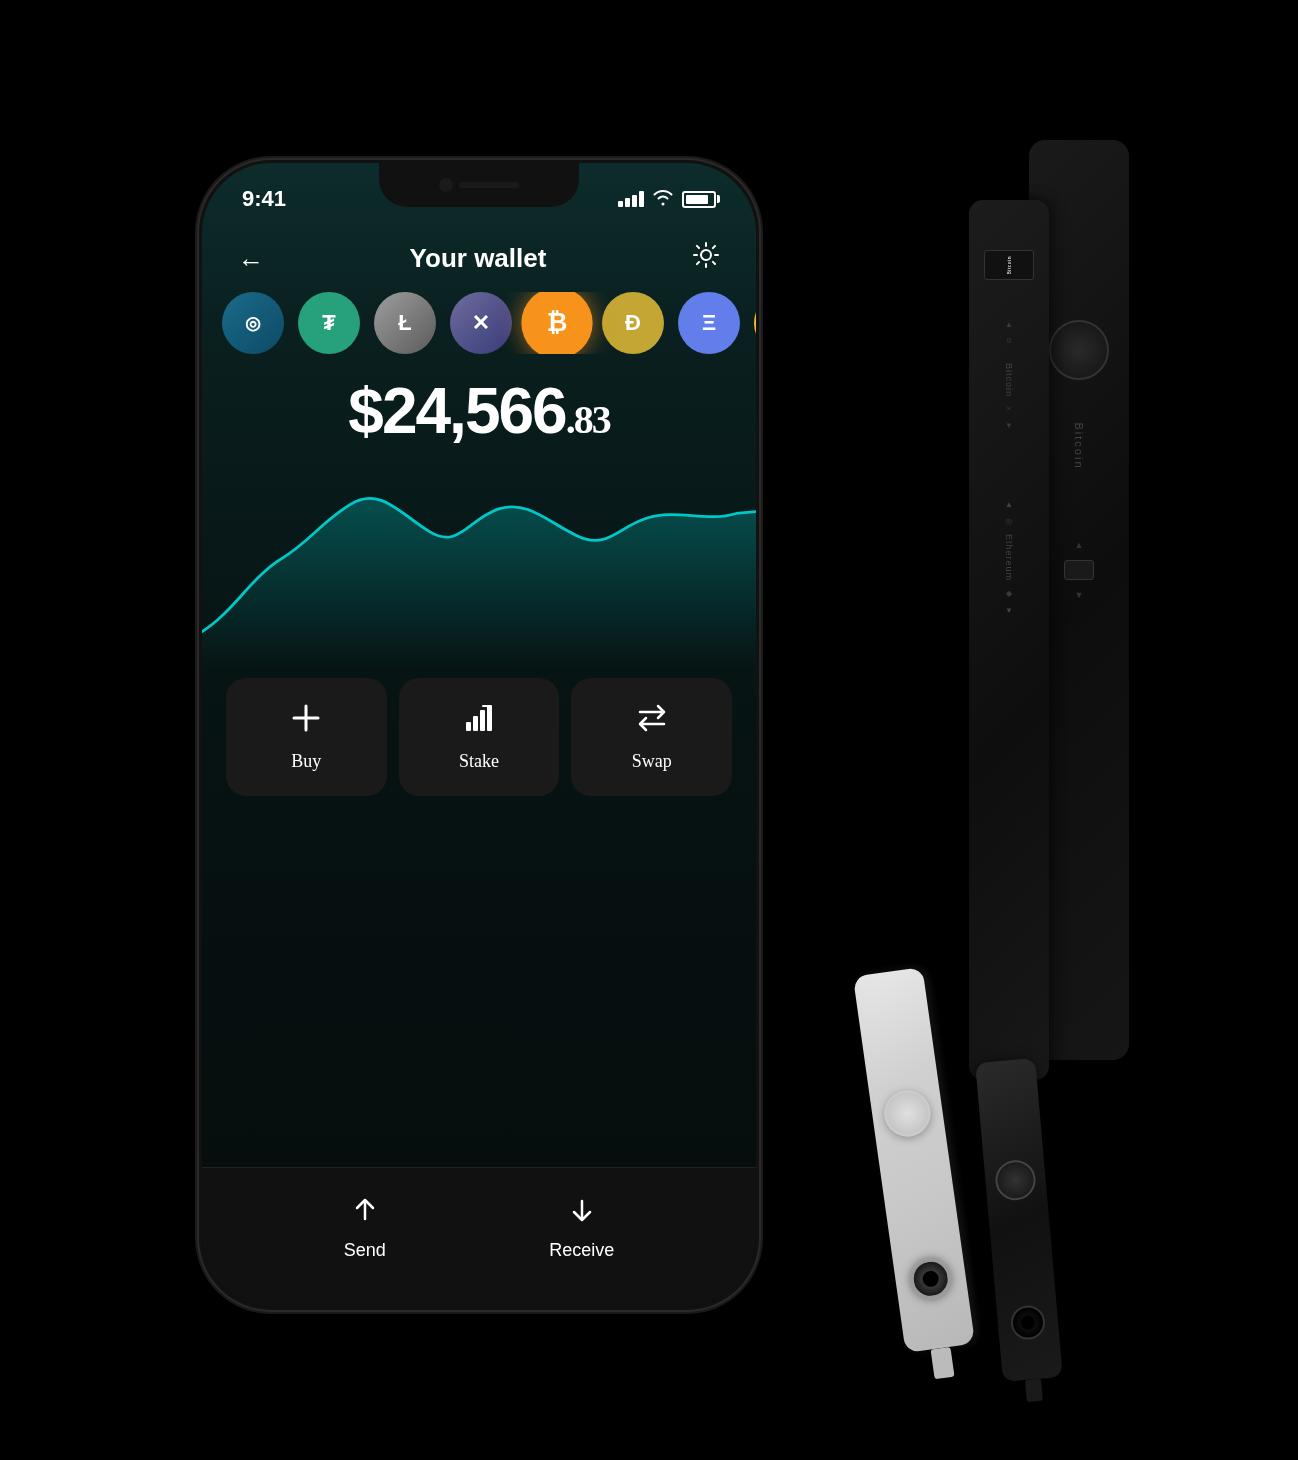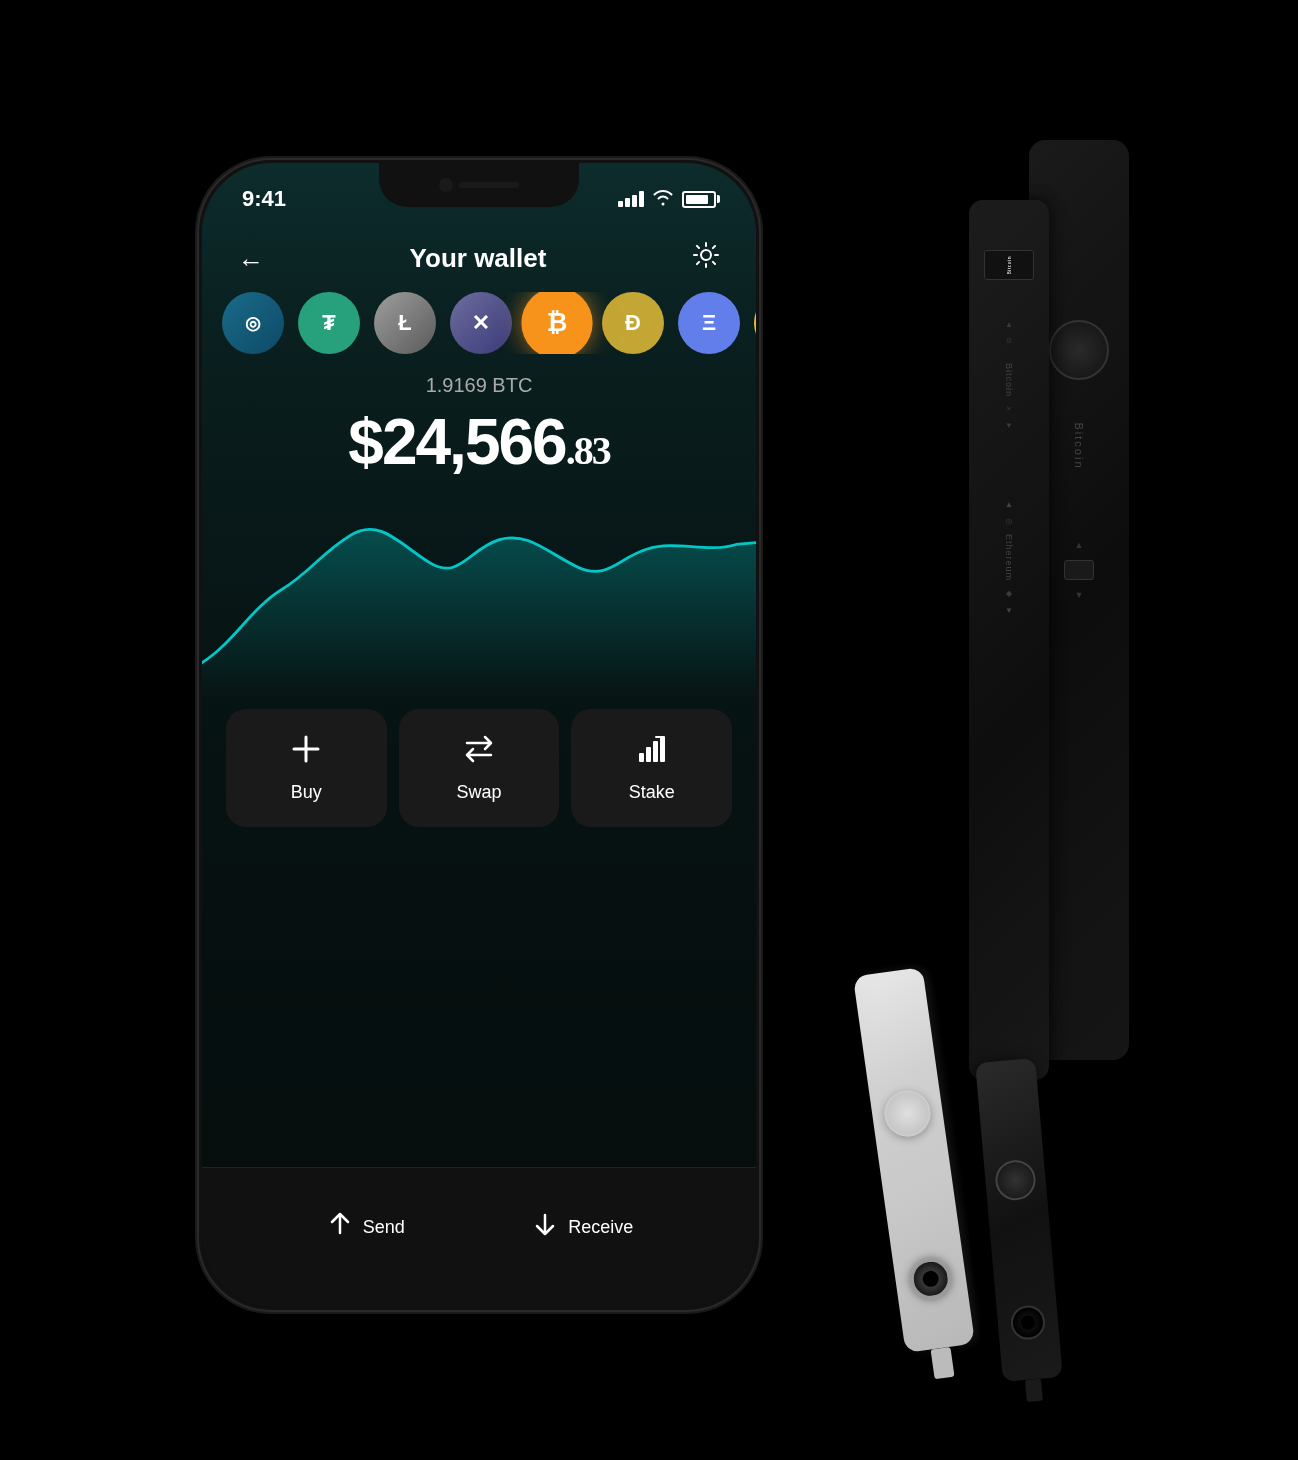--- a/index.html
+++ b/index.html
@@ -293,20 +293,21 @@
       font-weight: 600;
       letter-spacing: 1px;
       padding: 0 36px 16px;
       text-transform: uppercase;
     }
 
     .quick-actions-row {
       display: flex;
       gap: 12px;
       padding: 0 24px 20px;
+      font-family: Liberation Serif, serif;
     }
 
     .action-btn {
       flex: 1;
       background: #1a1a1a;
       border-radius: 20px;
       padding: 24px 16px;
       display: flex;
       flex-direction: column;
       align-items: center;
@@ -336,21 +337,21 @@
       border-top: 1px solid #222;
       border-radius: 0 0 70px 70px;
       display: flex;
       align-items: center;
       justify-content: space-around;
       padding: 0 60px 20px;
     }
 
     .bottom-btn {
       display: flex;
-      flex-direction: row;
+      flex-direction: column;
       align-items: center;
       gap: 8px;
       cursor: pointer;
     }
 
     .bottom-btn-icon {
       font-size: 28px;
       color: #fff;
     }
 
@@ -574,21 +575,20 @@
           <div class="coin-circle" style="background: #26a17b;">₮</div>
           <div class="coin-circle" style="background: linear-gradient(135deg, #9e9e9e, #5a5a5a);">Ł</div>
           <div class="coin-circle" style="background: linear-gradient(135deg, #6d6d9e, #3a3a7a);">✕</div>
           <div class="coin-circle active" style="background: #f7931a;">₿</div>
           <div class="coin-circle" style="background: #c3a634;">Ð</div>
           <div class="coin-circle" style="background: #627eea;">Ξ</div>
           <div class="coin-circle" style="background: #f3ba2f; color:#000;">◆</div>
         </div>
 
         <div class="balance-section">
-          <div class="balance-crypto">1.9169 BTC</div>
           <div class="balance-fiat">
             <span>$24,566</span><span class="balance-fiat-cents">.83</span>
           </div>
         </div>
 
         <div class="chart-container">
           <svg class="chart-svg" viewBox="0 0 560 220" preserveAspectRatio="none">
             <defs>
               <linearGradient id="chartGrad" x1="0" y1="0" x2="0" y2="1">
                 <stop offset="0%" stop-color="#00c8c8" stop-opacity="0.3"></stop>
@@ -607,37 +607,37 @@
               <svg width="32" height="32" viewBox="0 0 32 32" fill="none">
                 <line x1="16" y1="4" x2="16" y2="28" stroke="white" stroke-width="3" stroke-linecap="round"></line>
                 <line x1="4" y1="16" x2="28" y2="16" stroke="white" stroke-width="3" stroke-linecap="round"></line>
               </svg>
             </span>
             <span class="action-label">Buy</span>
           </div>
           <div class="action-btn">
             <span class="action-icon">
               <svg width="32" height="32" viewBox="0 0 32 32" fill="none">
-                <path d="M4 10h24M22 4l6 6-6 6" stroke="white" stroke-width="2.5" stroke-linecap="round" stroke-linejoin="round"></path>
-                <path d="M28 22H4M10 16l-6 6 6 6" stroke="white" stroke-width="2.5" stroke-linecap="round" stroke-linejoin="round"></path>
-              </svg>
-            </span>
-            <span class="action-label">Swap</span>
-          </div>
-          <div class="action-btn">
-            <span class="action-icon">
-              <svg width="32" height="32" viewBox="0 0 32 32" fill="none">
                 <rect x="3" y="20" width="5" height="9" rx="1" fill="white"></rect>
                 <rect x="10" y="14" width="5" height="15" rx="1" fill="white"></rect>
                 <rect x="17" y="8" width="5" height="21" rx="1" fill="white"></rect>
                 <rect x="24" y="3" width="5" height="26" rx="1" fill="white"></rect>
                 <path d="M20 4l7 0M27 4l0 7" stroke="white" stroke-width="2" stroke-linecap="round"></path>
               </svg>
             </span>
             <span class="action-label">Stake</span>
+          </div>
+          <div class="action-btn">
+            <span class="action-icon">
+              <svg width="32" height="32" viewBox="0 0 32 32" fill="none">
+                <path d="M4 10h24M22 4l6 6-6 6" stroke="white" stroke-width="2.5" stroke-linecap="round" stroke-linejoin="round"></path>
+                <path d="M28 22H4M10 16l-6 6 6 6" stroke="white" stroke-width="2.5" stroke-linecap="round" stroke-linejoin="round"></path>
+              </svg>
+            </span>
+            <span class="action-label">Swap</span>
           </div>
         </div>
 
         <div class="bottom-bar">
           <div class="bottom-btn">
             <span class="bottom-btn-icon">
               <svg width="30" height="30" viewBox="0 0 30 30" fill="none">
                 <line x1="15" y1="24" x2="15" y2="6" stroke="white" stroke-width="2.5" stroke-linecap="round"></line>
                 <path d="M7 13l8-8 8 8" stroke="white" stroke-width="2.5" stroke-linecap="round" stroke-linejoin="round"></path>
               </svg>

